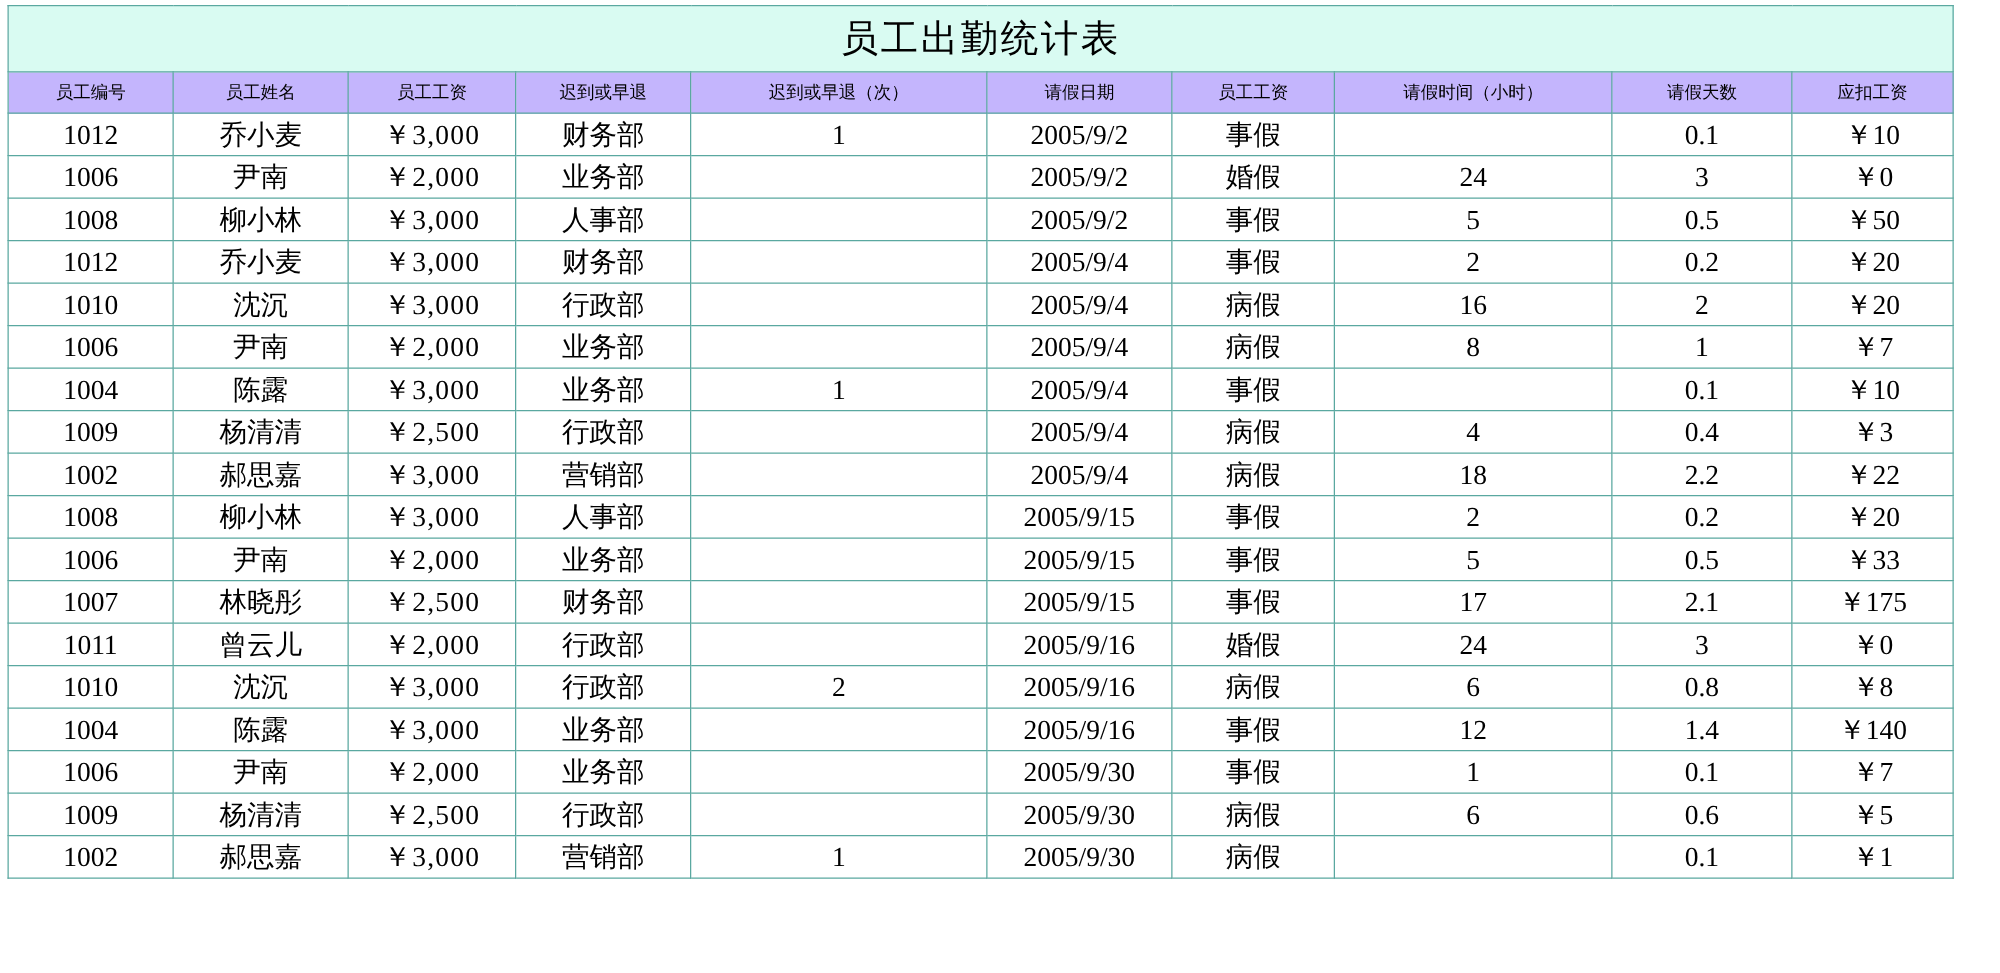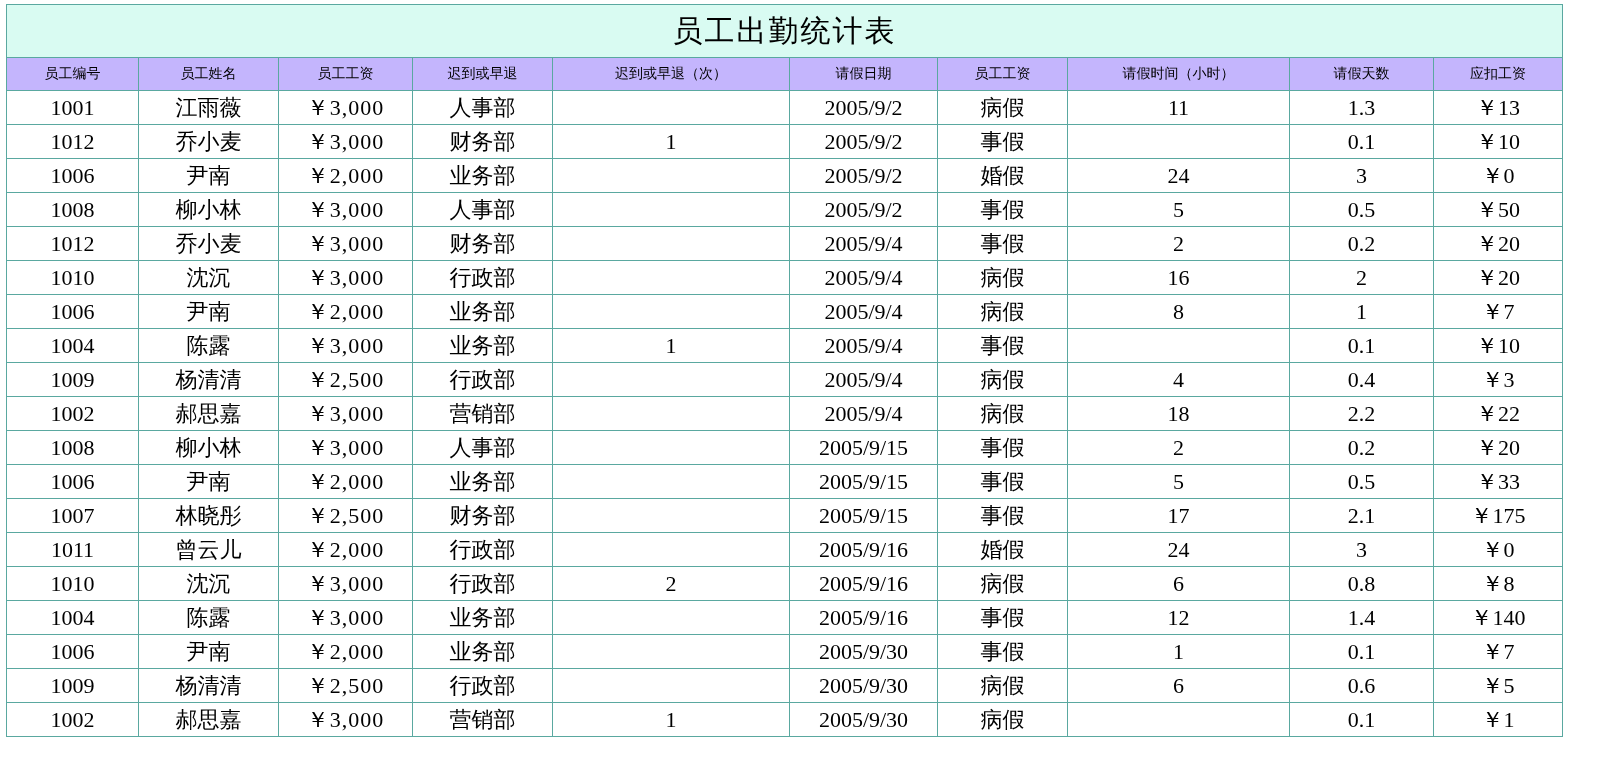--- a/index.html
+++ b/index.html
@@ -102,32 +102,20 @@
         <td>迟到或早退</td>
         <td>迟到或早退（次）</td>
         <td>请假日期</td>
         <td>员工工资</td>
         <td>请假时间（小时）</td>
         <td>请假天数</td>
         <td>应扣工资</td>
       </tr>
 
       <tr class="data-row">
-        <td class="first num-mono">1001</td>
-        <td>江雨薇</td>
-        <td class="salary">￥3,000</td>
-        <td>人事部</td>
-        <td></td>
-        <td>2005/9/2</td>
-        <td>病假</td>
-        <td>11</td>
-        <td>1.3</td>
-        <td class="last">￥13</td>
-      </tr>
-      <tr class="data-row">
         <td class="first num-mono">1012</td>
         <td>乔小麦</td>
         <td class="salary">￥3,000</td>
         <td>财务部</td>
         <td>1</td>
         <td>2005/9/2</td>
         <td>事假</td>
         <td></td>
         <td>0.1</td>
         <td class="last">￥10</td>

